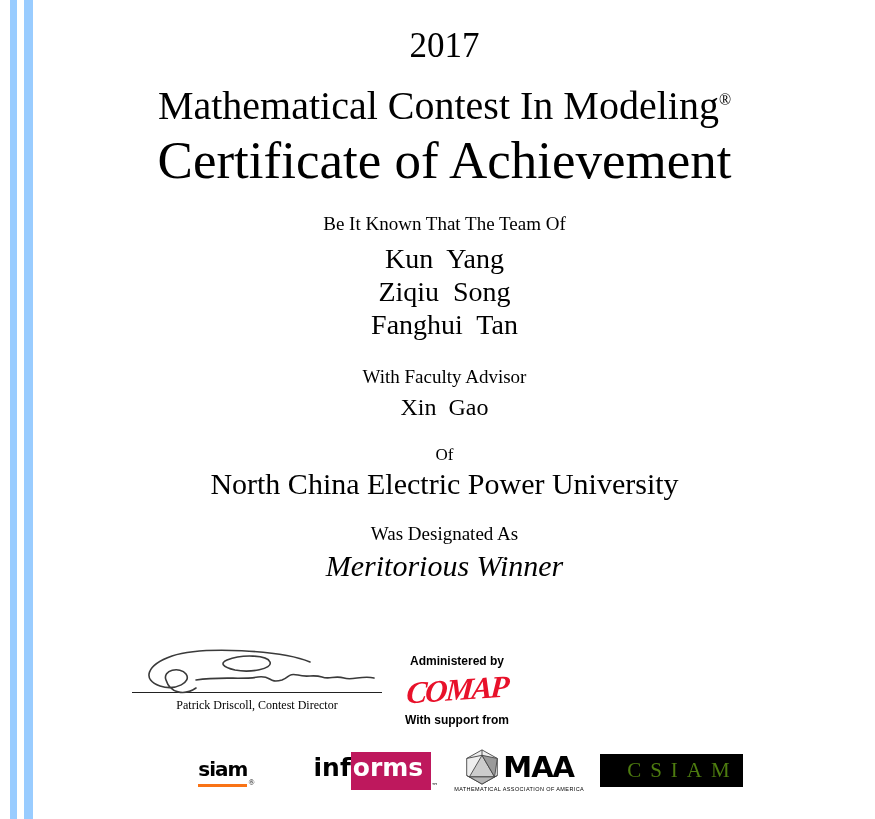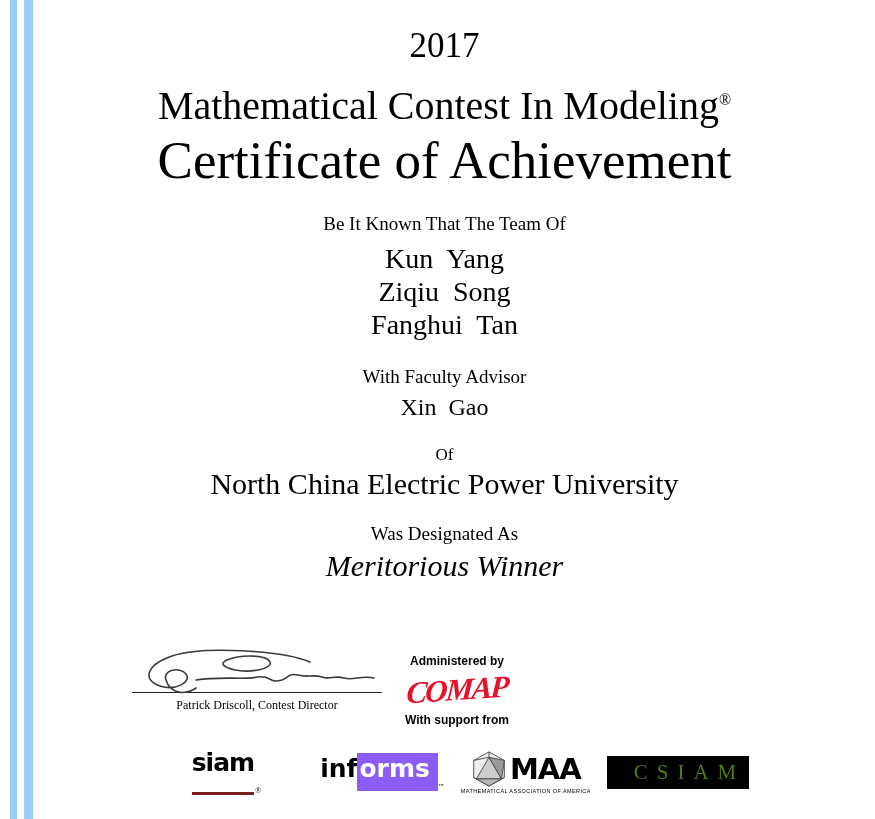--- a/index.html
+++ b/index.html
@@ -58,27 +58,27 @@
     transform: skewX(-8deg) rotate(-4deg);
     letter-spacing: -2px;
     margin: 5px 0 6px 0;
   }
 
   
   .logo-row { position: relative; left: 26px; margin-top: 22px; display: flex; justify-content: center; align-items: center; gap: 16px; }
   .logo { display: flex; align-items: center; }
   .siam {
     font-family: "DejaVu Sans", sans-serif; font-weight: bold;
-    font-size: 25px; letter-spacing: -1px; line-height: 28px;
-    border-bottom: 3px solid #7f1d1d; padding-bottom: 15px;
+    font-size: 20px; letter-spacing: -1px; line-height: 28px;
+    border-bottom: 3px solid #f97316; padding-bottom: 1px;
   }
   .siam-reg { font-size: 8px; align-self: flex-end; margin-left: 1px; }
   .informs { font-family: "DejaVu Sans", sans-serif; font-weight: bold; font-size: 25px; align-items: flex-start; margin-left: 43px; }
   .informs-prefix { line-height: 26px; padding-top: 3px; }
-  .informs-box { background: #8b5cf6; color: #fff; line-height: 26px; padding: 3px 8px 9px 2px; }
+  .informs-box { background: #be185d; color: #fff; line-height: 26px; padding: 3px 8px 9px 2px; }
   .informs-tm { font-size: 7px; align-self: flex-end; color: #555; }
   .maa-wrap { display: flex; flex-direction: column; align-items: center; }
   .maa-top { display: flex; align-items: center; gap: 3px; }
   .maa-text { font-family: "DejaVu Sans", sans-serif; font-weight: bold; font-size: 29px; line-height: 30px; letter-spacing: -1px; }
   .maa-caption { font-family: "Liberation Sans", sans-serif; font-size: 5.5px; letter-spacing: 0.4px; white-space: nowrap; margin-top: 1px; }
   .csiam-box { background: #000; color: #4d7c0f; padding: 5px 4px 5px 27px; }
   .csiam-text { font-family: "Liberation Serif", serif; font-size: 21px; line-height: 23px; letter-spacing: 9px; }
 </style>
 </head>
 <body>

